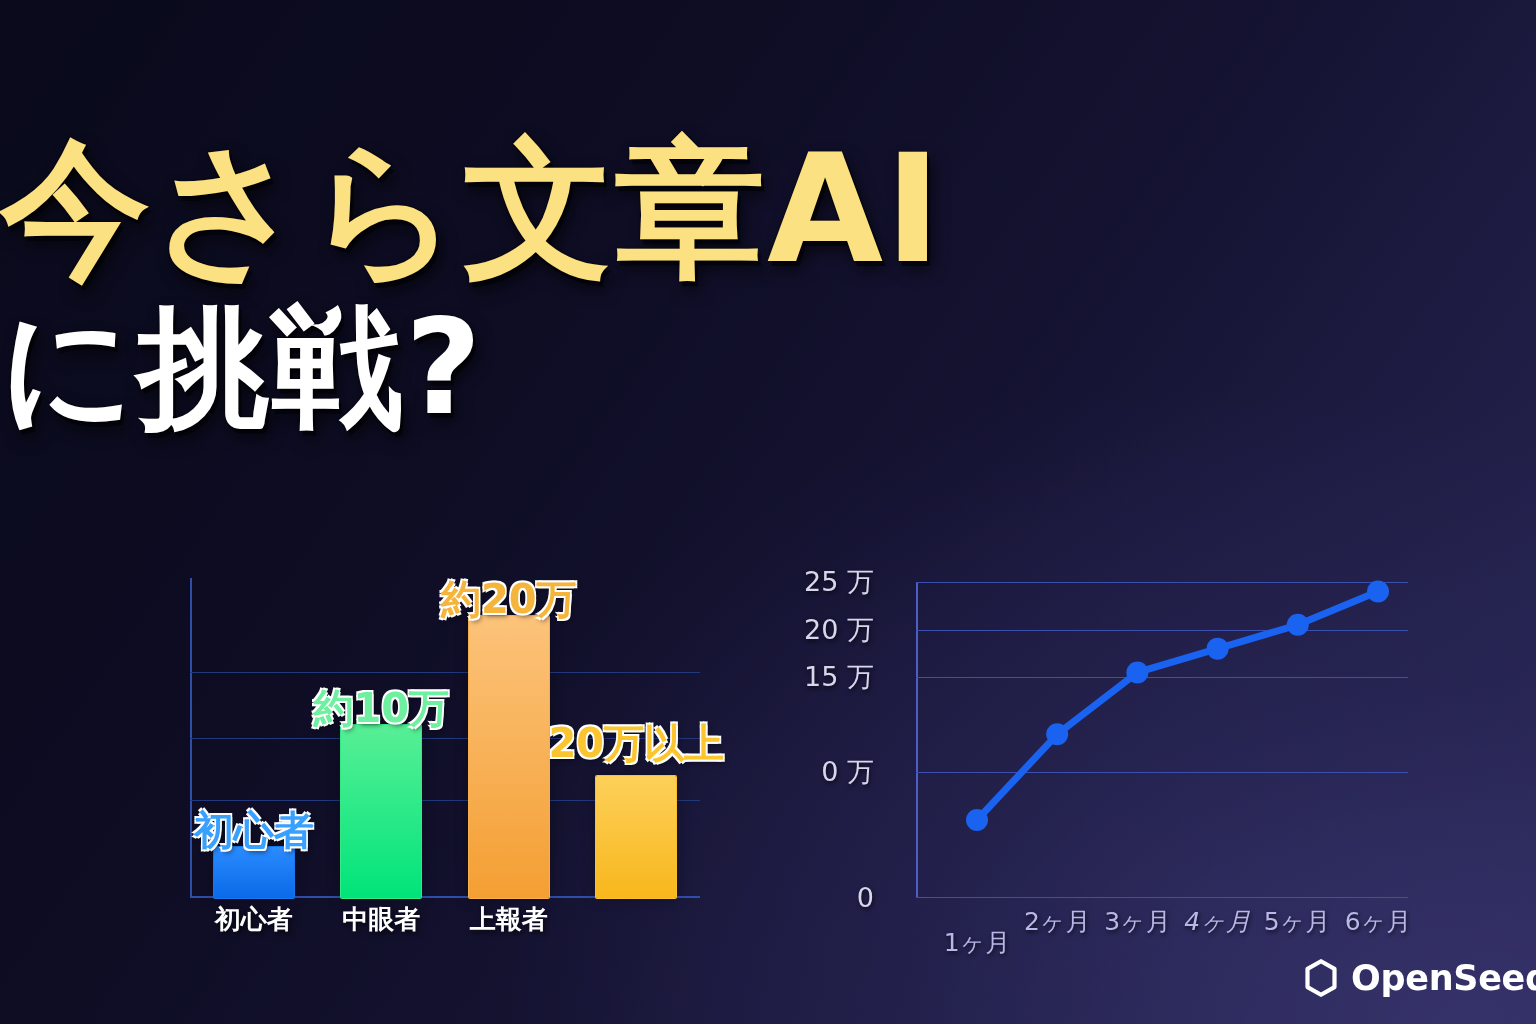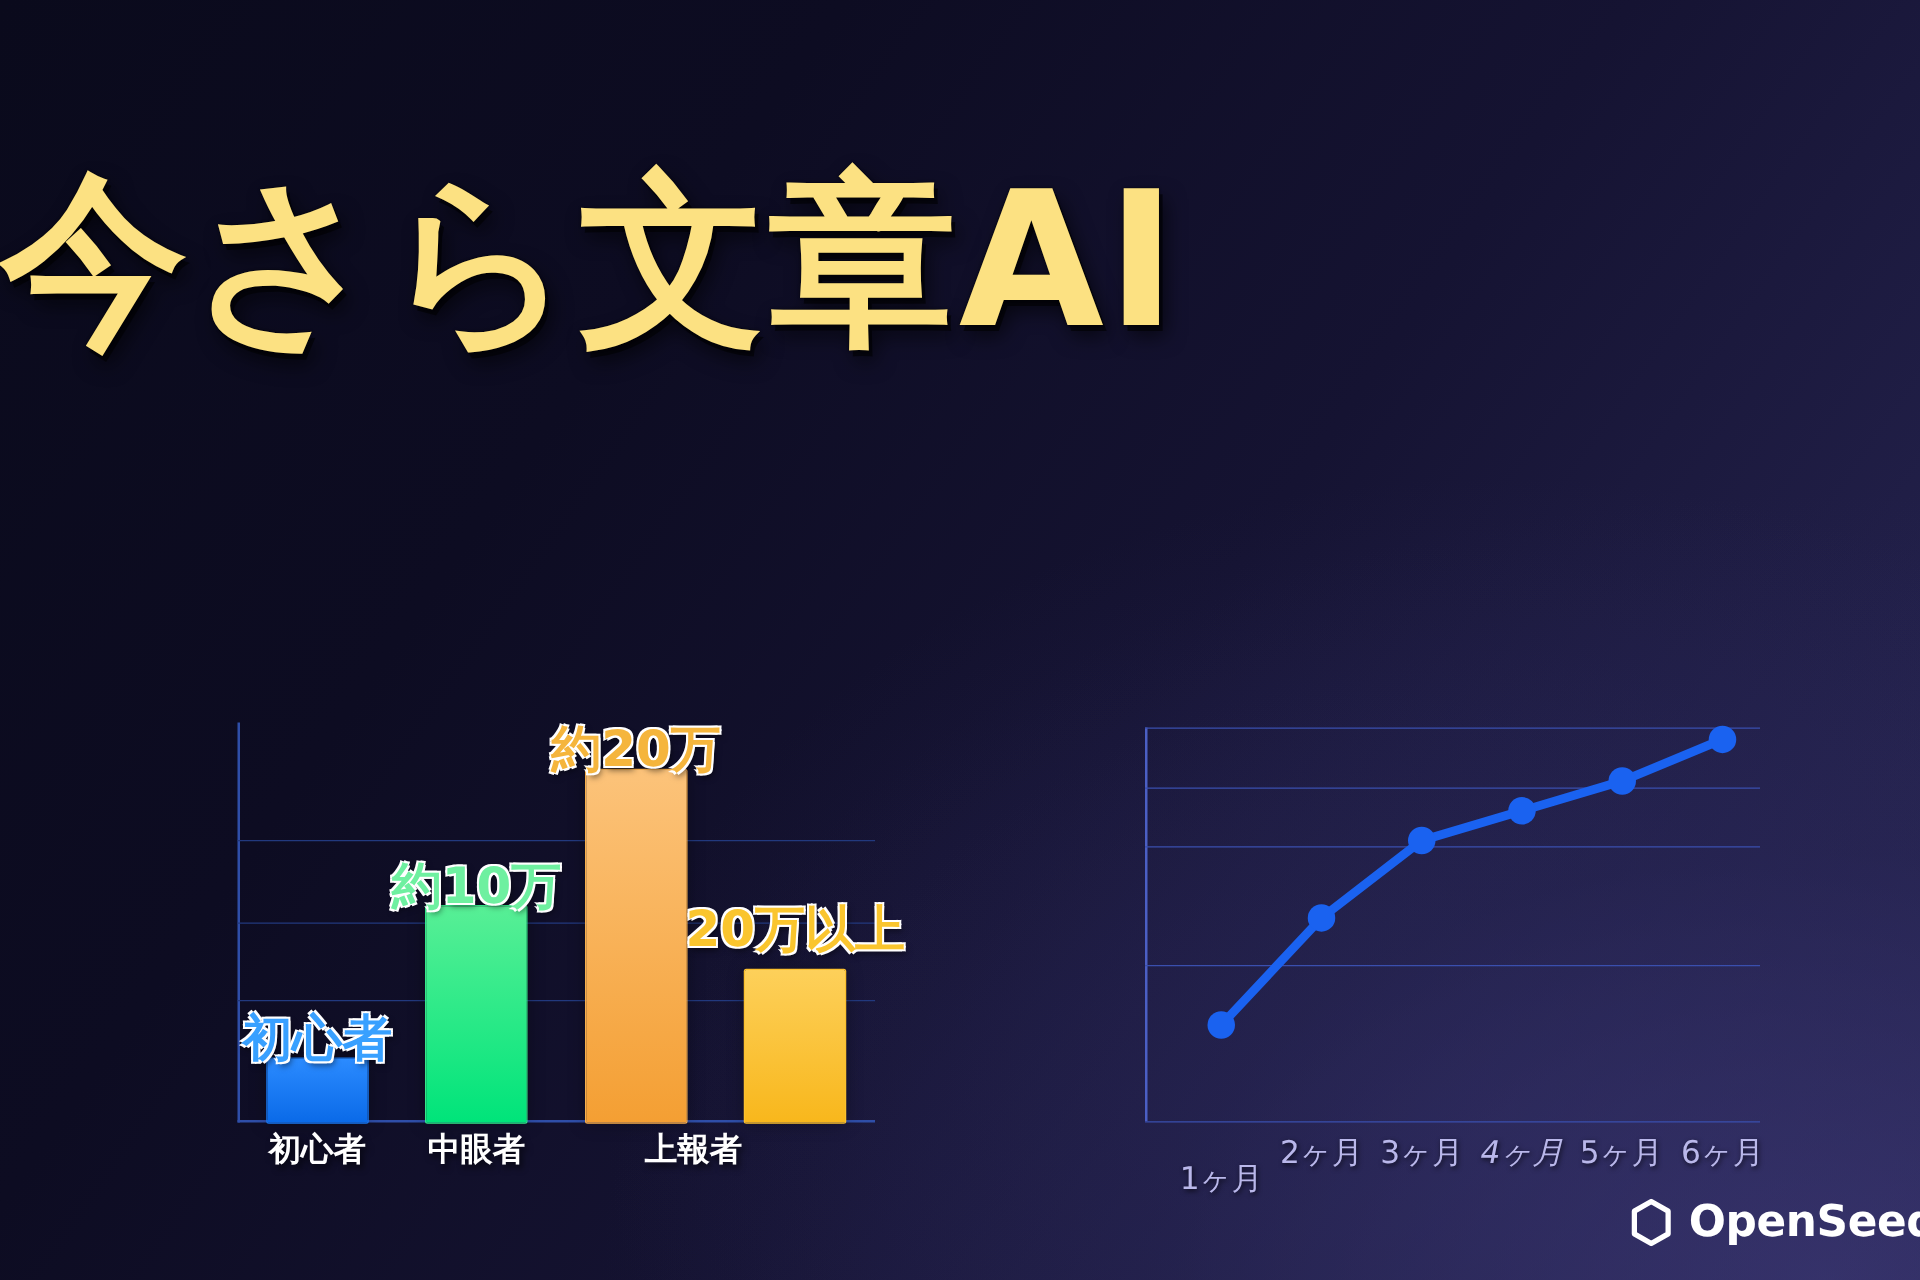--- a/index.html
+++ b/index.html
@@ -161,20 +161,21 @@
     font-family: "DejaVu Sans", "Liberation Sans", sans-serif;
   }
 </style>
 </head>
 <body>
 
 <div id="canvas">
 
   <div class="title-block">
     <div class="title-line1">今さら文章AI</div>
+    <div class="title-line2">に挑戦?</div>
   </div>
 
   <div id="bar-chart" class="chart">
     <div class="plot">
       <div class="axis-line" style="left:0; top:0; width:2px; height:320px;"></div>
       <div class="axis-line" style="left:0; bottom:0; width:510px; height:2px;"></div>
       <div class="gridline" style="left:0; top:94px; width:510px;"></div>
       <div class="gridline" style="left:0; top:160px; width:510px;"></div>
       <div class="gridline" style="left:0; top:222px; width:510px;"></div>
       <div id="bar-layer" style="position:absolute; left:0; top:0; width:510px; height:320px;">
@@ -184,21 +185,21 @@
           <div class="bar-label" style="color: rgb(110, 240, 160); left: 191.25px; top: 103.2px; transform: translateX(-50%);">約10万</div>
           <div class="bar" style="left: 278.75px; width: 80px; height: 281.6px; background: linear-gradient(rgb(252, 195, 122) 0%, rgb(244, 159, 51) 100%); box-shadow: rgb(249, 175, 75) 0px 0px 0px 1px, rgba(0, 0, 0, 0.35) 0px 0px 14px;"></div>
           <div class="bar-label" style="color: rgb(245, 181, 60); left: 318.75px; top: -5.6px; transform: translateX(-50%);">約20万</div>
           <div class="bar" style="left: 406.25px; width: 80px; height: 121.6px; background: linear-gradient(rgb(253, 208, 90) 0%, rgb(248, 183, 28) 100%); box-shadow: rgb(251, 192, 45) 0px 0px 0px 1px, rgba(0, 0, 0, 0.35) 0px 0px 14px;"></div>
           <div class="bar-label" style="color: rgb(250, 197, 46); left: 446.25px; top: 138px; transform: translateX(-50%);">20万以上</div>
         </div>
     </div>
     <div id="bar-xlabels" style="position:absolute; left:30px; top:342px; width:510px; height:40px;">
         <div class="bar-xlabel" style="left: 63.75px; top: 0px; transform: translateX(-50%);">初心者</div>
         <div class="bar-xlabel" style="left: 191.25px; top: 0px; transform: translateX(-50%);">中眼者</div>
-        <div class="bar-xlabel" style="left: 318.75px; top: 0px; transform: translateX(-50%); margin-left: 46px;">上報者</div>
+        <div class="bar-xlabel" style="left: 318.75px; top: 0px; transform: translateX(-50%);">上報者</div>
       </div>
   </div>
 
   <div id="line-chart" class="chart">
     <div class="plot">
       <div class="axis-line" style="left:0; top:0; width:2px; height:315px; background:#4b5fc4;"></div>
       <div id="line-grid" style="position:absolute; left:0; top:0; width:492px; height:315px;">
           <div class="gridline" style="left: 0px; top: 0px; width: 492px;"></div>
           <div class="gridline" style="left: 0px; top: 47.6px; width: 492px;"></div>
           <div class="gridline" style="left: 0px; top: 95.2px; width: 492px;"></div>
@@ -208,20 +209,27 @@
       <svg id="line-svg" width="492" height="315" viewBox="0 0 492 315" style="position:absolute; left:0; top:0; overflow:visible;">
           <polyline points="61,238 141.2,152.32 221.4,90.44 301.6,66.64000000000001 381.8,42.84 462,9.52000000000001" fill="none" stroke="#1A62F0" stroke-width="7" stroke-linecap="round" stroke-linejoin="round"></polyline>
           <circle cx="61" cy="238" r="11" fill="#1A62F0"></circle>
           <circle cx="141.2" cy="152.32" r="11" fill="#1A62F0"></circle>
           <circle cx="221.4" cy="90.44" r="11" fill="#1A62F0"></circle>
           <circle cx="301.6" cy="66.64000000000001" r="11" fill="#1A62F0"></circle>
           <circle cx="381.8" cy="42.84" r="11" fill="#1A62F0"></circle>
           <circle cx="462" cy="9.52000000000001" r="11" fill="#1A62F0"></circle>
         </svg>
     </div>
+    <div id="line-yticks" style="position:absolute; left:0; top:22px; width:588px; height:315px;">
+        <div class="y-tick" style="top: 0px;">25 万</div>
+        <div class="y-tick" style="top: 47.6px;">20 万</div>
+        <div class="y-tick" style="top: 95.2px;">15 万</div>
+        <div class="y-tick" style="top: 190.4px;">0 万</div>
+        <div class="y-tick" style="top: 315px;">0</div>
+      </div>
     <div id="line-xticks" style="position:absolute; left:96px; top:345px; width:492px; height:40px;">
         <div class="x-tick" style="left: 61px; top: 0px; margin-top: 21px;">1ヶ月</div>
         <div class="x-tick" style="left: 141.2px; top: 0px;">2ヶ月</div>
         <div class="x-tick" style="left: 221.4px; top: 0px;">3ヶ月</div>
         <div class="x-tick" style="left: 301.6px; top: 0px; font-style: italic;">4ヶ月</div>
         <div class="x-tick" style="left: 381px; top: 0px;">5ヶ月</div>
         <div class="x-tick" style="left: 462px; top: 0px;">6ヶ月</div>
       </div>
   </div>
 

